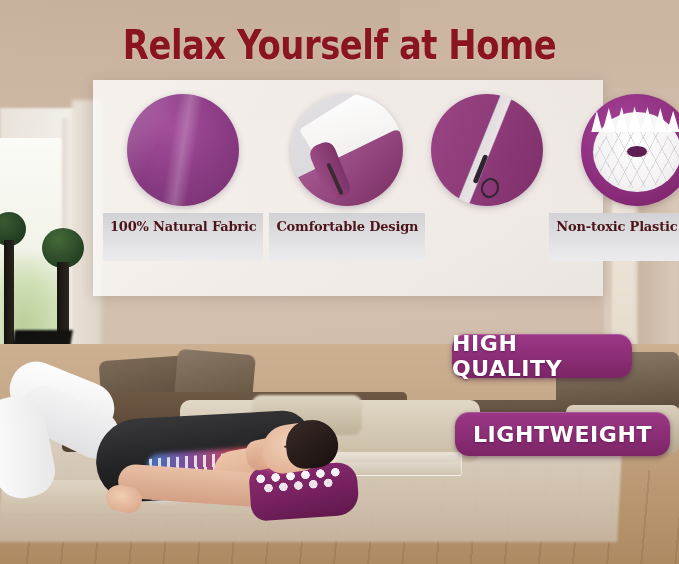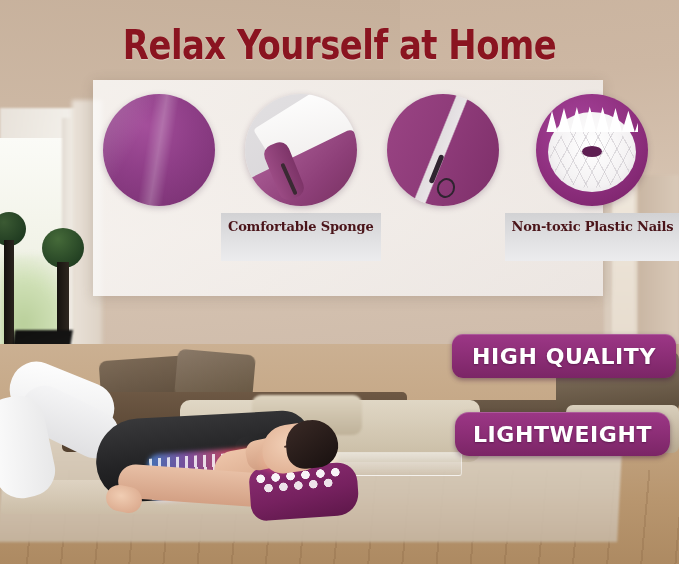--- a/index.html
+++ b/index.html
@@ -382,21 +382,21 @@
     position:absolute;height:44px;display:flex;align-items:center;
     background:linear-gradient(180deg,#9c3786 0%,#8e2f78 45%,#7b2566 100%);
     border-radius:14px;
     box-shadow:0 2px 5px rgba(60,20,55,.45), inset 0 1px 0 rgba(255,255,255,.18);
     color:#ffffff;
     font-family:"DejaVu Sans",sans-serif;
     font-weight:bold;font-size:22px;letter-spacing:.6px;
     justify-content:center;
     text-shadow:0 1px 2px rgba(50,10,45,.45);
   }
-  .badge-1{left:452px;top:334px;width:224px;border-radius:11px;}
+  .badge-1{left:452px;top:334px;width:180px;}
   .badge-2{left:455px;top:412px;width:215px;}
   .badge-3{left:456px;top:494px;width:214px;}
 </style>
 </head>
 <body>
 
 <div class="stage">
 
   <div class="scene">
     <div class="wall-top"></div>
@@ -458,30 +458,31 @@
     <div class="hair"></div>
   </div>
 
   <div class="title">Relax Yourself at Home</div>
 
   <div class="feature-panel"></div>
   <div class="features">
 
     <div class="feature">
       <div class="circle c1"></div>
+      <div class="feat-label">100% Natural Fabric</div>
     </div>
 
     <div class="feature">
       <div class="circle c2">
         <div class="sponge"></div>
         <div class="fab"></div>
         <div class="fold"></div>
         <div class="zip"></div>
       </div>
-      <div class="feat-label">Comfortable Sponge</div>
+      <div class="feat-label">Comfortable Design</div>
     </div>
 
     <div class="feature">
       <div class="circle c3">
         <div class="pull"></div>
         <div class="pull2"></div>
       </div>
     </div>
 
     <div class="feature">

